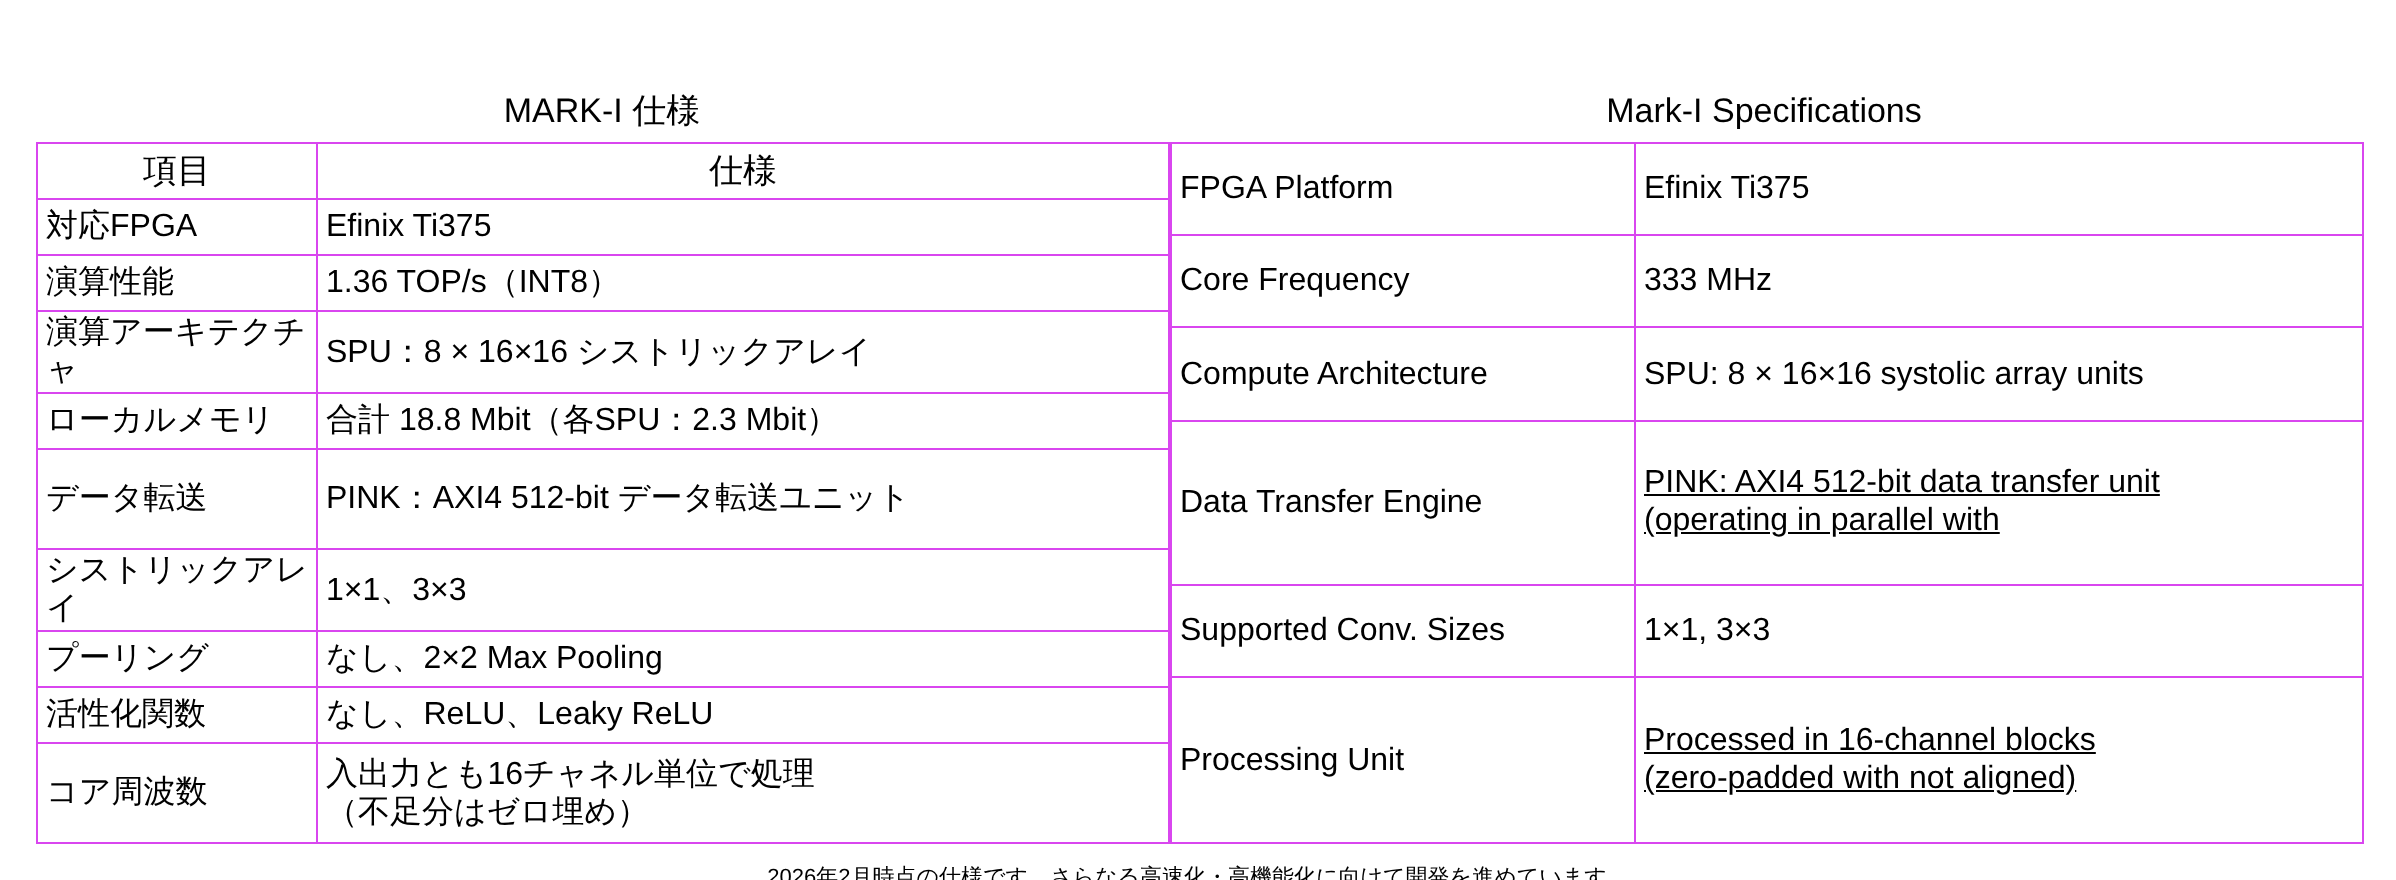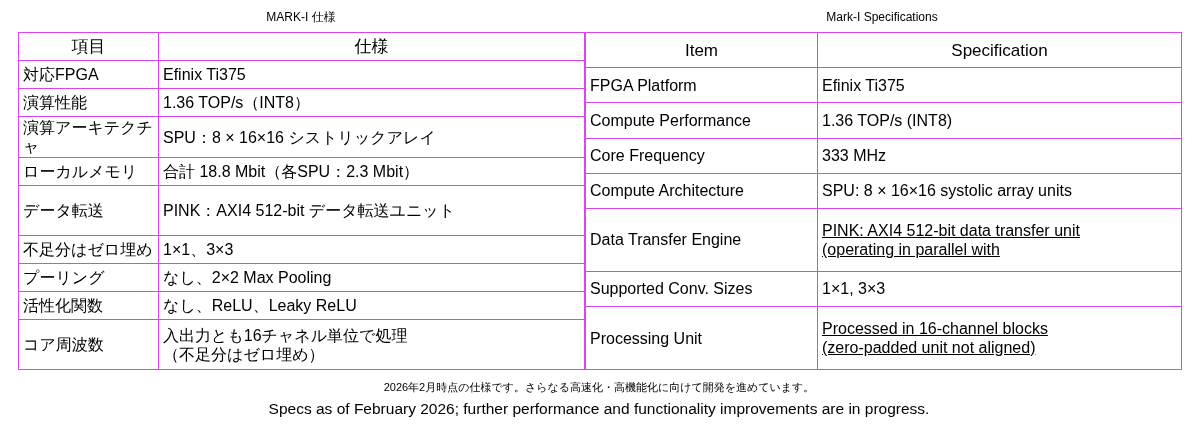--- a/index.html
+++ b/index.html
@@ -22,23 +22,24 @@
   }
   .titles {
     display: flex;
     width: 1162px;
     margin: 0 auto;
     padding-top: 6px;
     box-sizing: border-box;
   }
   .title-cell {
     text-align: center;
-    font-size: 12px;
+    font-size: 17px;
     line-height: 22px;
     white-space: nowrap;
+    margin-top: 39px;
   }
   .title-left { width: 566px; }
   .title-right { width: 596px; }
 
   .tables {
     display: flex;
     width: 1162px;
     margin: 4px auto 0 auto;
   }
   table {
@@ -119,21 +120,21 @@
         </tr>
         <tr class="r-1">
           <td>ローカルメモリ</td>
           <td>合計 18.8 Mbit（各SPU：2.3 Mbit）</td>
         </tr>
         <tr class="r-2">
           <td>データ転送</td>
           <td>PINK：AXI4 512-bit データ転送ユニット</td>
         </tr>
         <tr class="r-1">
-          <td>不足分はゼロ埋め</td>
+          <td>シストリックアレイ</td>
           <td>1×1、3×3</td>
         </tr>
         <tr class="r-1">
           <td>プーリング</td>
           <td>なし、2×2 Max Pooling</td>
         </tr>
         <tr class="r-1">
           <td>活性化関数</td>
           <td>なし、ReLU、Leaky ReLU</td>
         </tr>
@@ -146,31 +147,23 @@
         </tr>
       </tbody>
     </table>
 
     <table class="en">
       <colgroup>
           <col class="c1">
           <col class="c2">
         </colgroup>
       <tbody>
-        <tr class="r-h">
-          <th>Item</th>
-          <th>Specification</th>
-        </tr>
         <tr class="r-1">
           <td>FPGA Platform</td>
           <td>Efinix Ti375</td>
-        </tr>
-        <tr class="r-1">
-          <td>Compute Performance</td>
-          <td>1.36 TOP/s (INT8)</td>
         </tr>
         <tr class="r-1">
           <td>Core Frequency</td>
           <td>333 MHz</td>
         </tr>
         <tr class="r-1">
           <td>Compute Architecture</td>
           <td>SPU: 8 × 16×16 systolic array units</td>
         </tr>
         <tr class="r-2">
@@ -181,21 +174,21 @@
           </td>
         </tr>
         <tr class="r-1">
           <td>Supported Conv. Sizes</td>
           <td>1×1, 3×3</td>
         </tr>
         <tr class="r-2">
           <td>Processing Unit</td>
           <td>
             <div class="nowrap">Processed in 16-channel blocks</div>
-            <div class="nowrap"> (zero-padded unit not aligned)</div>
+            <div class="nowrap"> (zero-padded with not aligned)</div>
           </td>
         </tr>
       </tbody>
     </table>
 
   </div>
 
   <div class="sub">
     <div class="line1">2026年2月時点の仕様です。さらなる高速化・高機能化に向けて開発を進めています。</div>
     <div class="line2">Specs as of February 2026; further performance and functionality improvements are in progress.</div>

